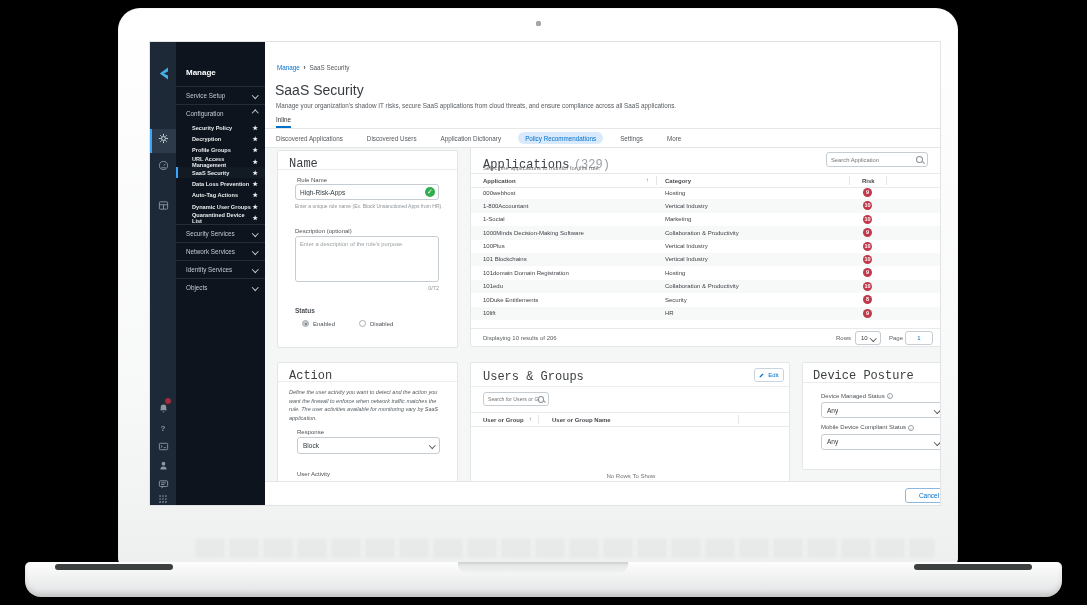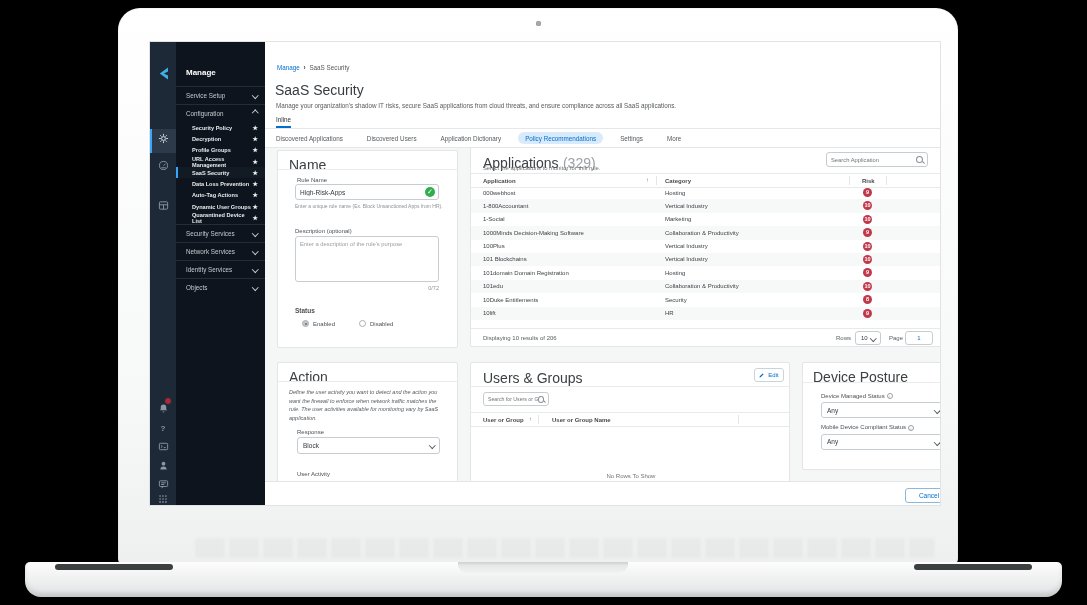--- a/index.html
+++ b/index.html
@@ -39,21 +39,21 @@
   #page-title{left:10px;top:40px;font-size:14px;color:#383c40;}
   #page-desc{left:11px;top:60px;font-size:6.3px;color:#55595d;}
   #inline-tab{left:11px;top:74px;font-size:6.3px;color:#2d3236;padding-bottom:3px;border-bottom:2px solid #006fcc;}
   #primary-tab-line{left:0;top:86px;width:725px;height:1px;background:#e6e7e8;}
   #tabs{left:4px;top:87px;height:18px;display:flex;align-items:center;gap:10px;font-size:6.3px;color:#55595d;}
   .tab{padding:2.5px 7px;border-radius:8px;white-space:nowrap;display:flex;align-items:center;gap:3px;}
   .tab.active{background:#d8eafb;color:#006fcc;}
   #tabs-line{left:0;top:105px;width:725px;height:1px;background:#e6e7e8;}
   #content-bg{left:0;top:106px;width:725px;height:357px;background:#f5f6f6;}
   .panel{position:absolute;background:#fff;border:1px solid #e3e5e6;border-radius:2px;box-sizing:border-box;overflow:hidden;}
-  .p-head{font-size:14px;color:#3c4043;}
+  .p-head{font-size:12px;color:#3c4043;font-family:Liberation Mono, monospace;}
   .lbl{font-size:6px;color:#4c5156;}
   .inputbox{position:absolute;border:1px solid #c5cdd2;border-radius:3px;background:#fff;box-sizing:border-box;font-size:6.5px;color:#33383c;padding:0 4px;display:flex;align-items:center;}
   input.raw{border:none;outline:none;width:100%;font:inherit;color:inherit;padding:0;background:transparent;}
   .selectbox{position:absolute;border:1px solid #c5cdd2;border-radius:3px;background:#fff;box-sizing:border-box;font-size:6.5px;color:#33383c;padding:0 5px;display:flex;align-items:center;justify-content:space-between;}
   .selectbox .chev{color:#5b6064;}
   .help{font-size:5px;color:#8d9296;}
   textarea.ta{position:absolute;border:1px solid #c5cdd2;border-radius:3px;resize:none;font-family:"Liberation Sans",sans-serif;font-size:5.8px;color:#33383c;padding:4px;box-sizing:border-box;outline:none;}
   textarea.ta::placeholder{color:#9ba0a4;}
   .radio{width:7px;height:7px;border:1px solid #aab0b5;border-radius:50%;box-sizing:border-box;display:inline-block;position:relative;background:#fff;}
   .radio.sel{background:#c3c8cc;}

